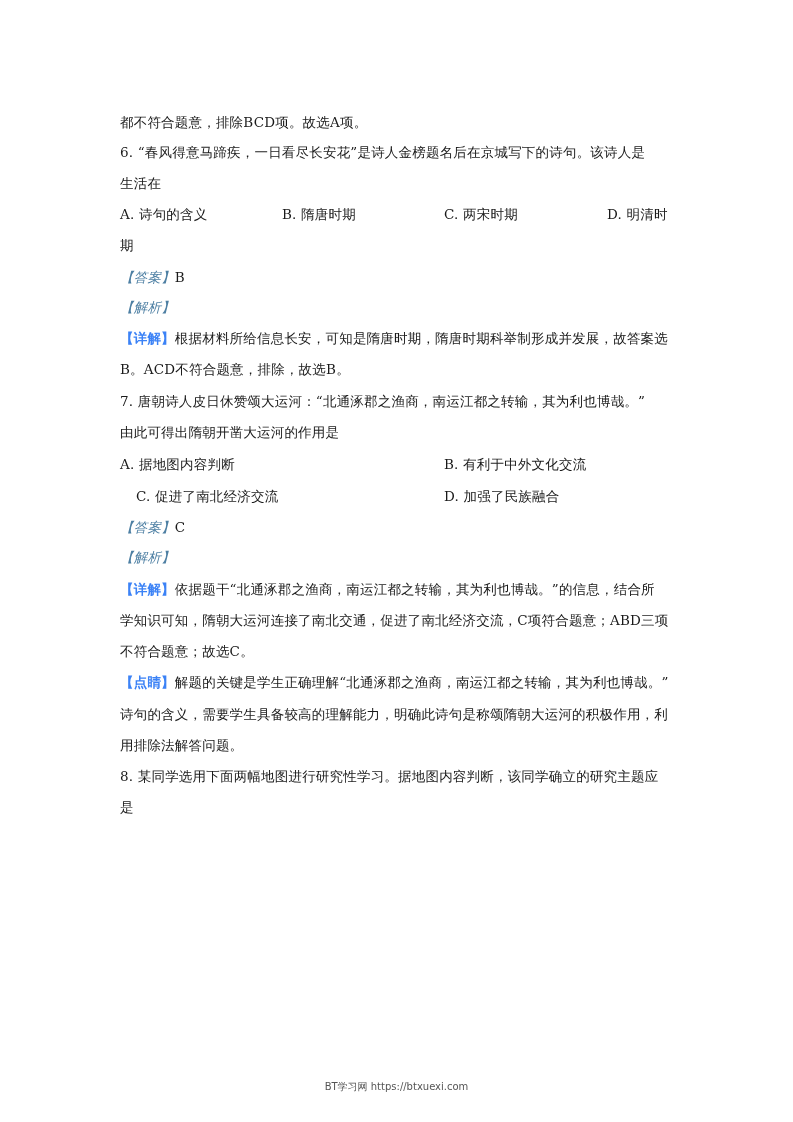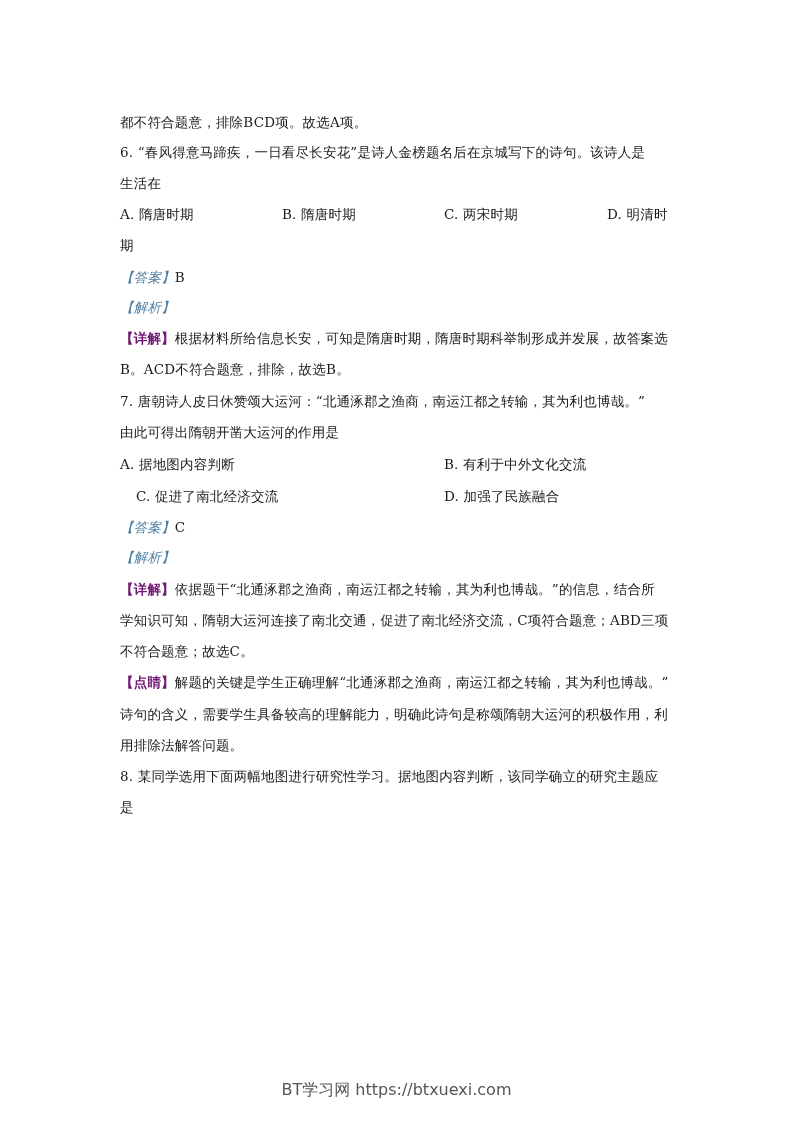--- a/index.html
+++ b/index.html
@@ -32,49 +32,49 @@
       height: 20px;
       white-space: nowrap;
       letter-spacing: 0.2px;
     }
     .label-blue {
       color: #4d7fa3;
       font-style: italic;
     }
     .label-bold {
       font-weight: bold;
-      color: #701a75;
+      color: #3b82f6;
     }
     .opt {
       position: absolute;
       top: 0;
       white-space: nowrap;
     }
     .footer {
       position: absolute;
       left: 0;
       width: 793px;
       top: 1071px;
       text-align: center;
       font-family: "DejaVu Sans", "Liberation Sans", sans-serif;
-      font-size: 16px;
+      font-size: 10px;
       color: #555555;
     }
   </style>
 </head>
 <body>
 
 <div class="page">
 
   <div class="line" style="top:103px;">都不符合题意，排除BCD项。故选A项。</div>
 
   <div class="line" style="top:133px;">6. “春风得意马蹄疾，一日看尽长安花”是诗人金榜题名后在京城写下的诗句。该诗人是</div>
   <div class="line" style="top:164px;">生活在</div>
   <div class="line" style="top:195px;">
-    <span class="opt" style="left:0px;">A. 隋唐时期</span>
+    <span class="opt" style="left:0px;">A. 诗句的含义</span>
     <span class="opt" style="left:162px;">B. 隋唐时期</span>
     <span class="opt" style="left:324px;">C. 两宋时期</span>
     <span class="opt" style="left:487px;">D. 明清时</span>
   </div>
   <div class="line" style="top:226px;">期</div>
 
   <div class="line" style="top:258px;">
     <span class="label-blue">【答案】</span><span>B</span>
   </div>
   <div class="line" style="top:288px;">

